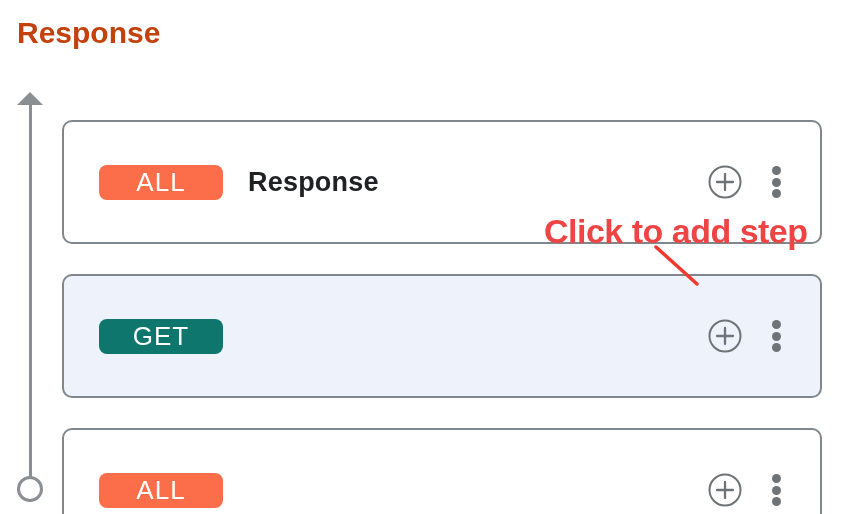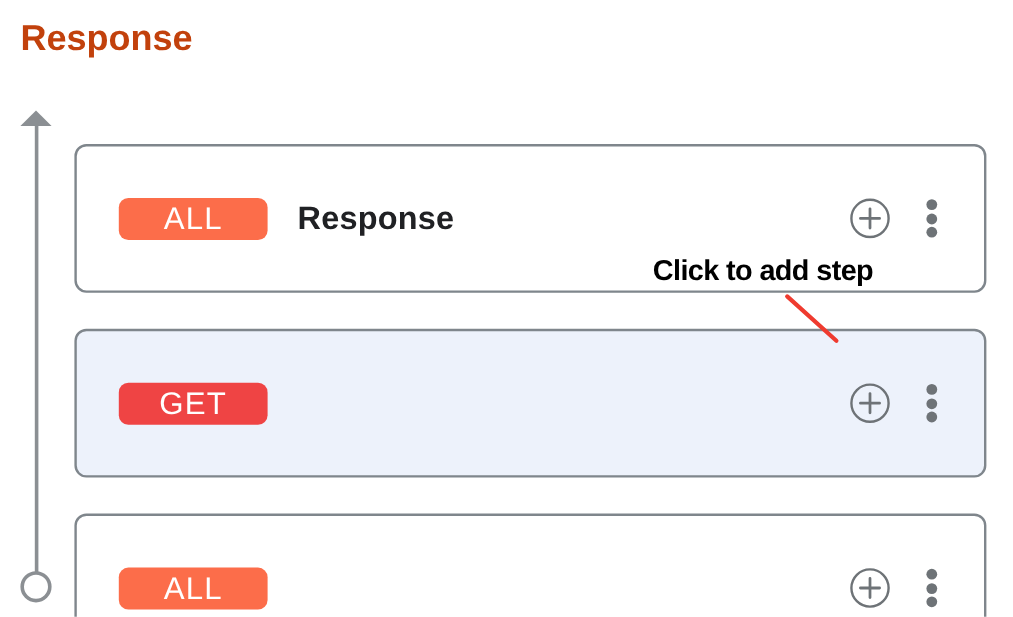--- a/index.html
+++ b/index.html
@@ -75,22 +75,22 @@
     display: flex; flex-direction: column; align-items: center; justify-content: center;
     gap: 2.5px; flex: none;
   }
   .kebab-btn .dot {
     width: 9px; height: 9px; border-radius: 50%; background: #6e7377;
   }
 
   
   .callout-text {
     position: absolute; left: 544px; top: 214px;
-    font-size: 24px; font-weight: 700; line-height: 1;
-    letter-spacing: -0.5px; color: #000000; white-space: nowrap;
+    font-size: 34px; font-weight: 700; line-height: 1;
+    letter-spacing: -0.5px; color: #ef4444; white-space: nowrap;
     z-index: 5;
   }
   .callout-line {
     position: absolute; left: 650px; top: 242px;
     width: 55px; height: 48px; z-index: 5; pointer-events: none;
   }
 </style>
 </head>
 <body>
 
@@ -114,21 +114,21 @@
         </svg>
       </button>
       <button class="kebab-btn">
         <span class="dot"></span>
         <span class="dot"></span>
         <span class="dot"></span>
       </button>
     </div>
 
     <div class="card active">
-      <span class="badge" style="background-color: #ef4444;">GET</span>
+      <span class="badge" style="background-color: #0f766e;">GET</span>
       <button class="add-step-btn">
         <svg width="34" height="34" viewBox="0 0 34 34">
           <circle cx="17" cy="17" r="15.5" fill="none" stroke="#6e7377" stroke-width="2"></circle>
           <path d="M9 17 H25 M17 9 V25" fill="none" stroke="#6e7377" stroke-width="2.3" stroke-linecap="round"></path>
         </svg>
       </button>
       <button class="kebab-btn">
         <span class="dot"></span>
         <span class="dot"></span>
         <span class="dot"></span>

